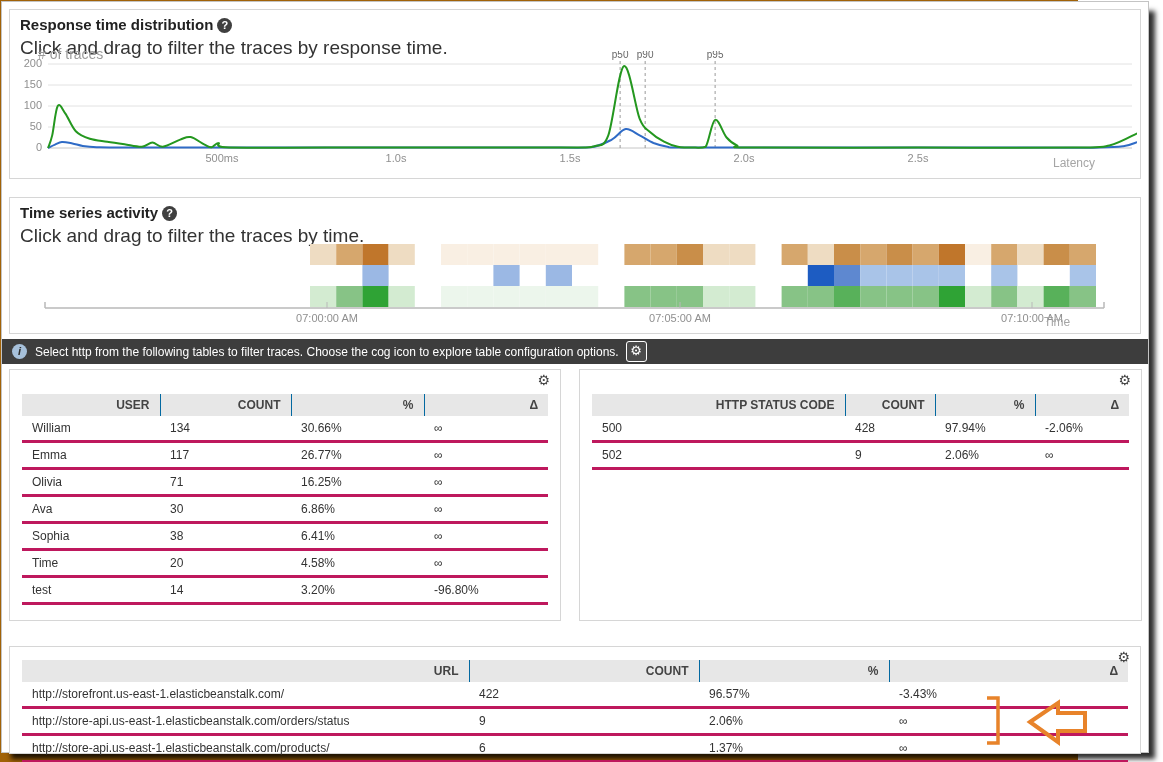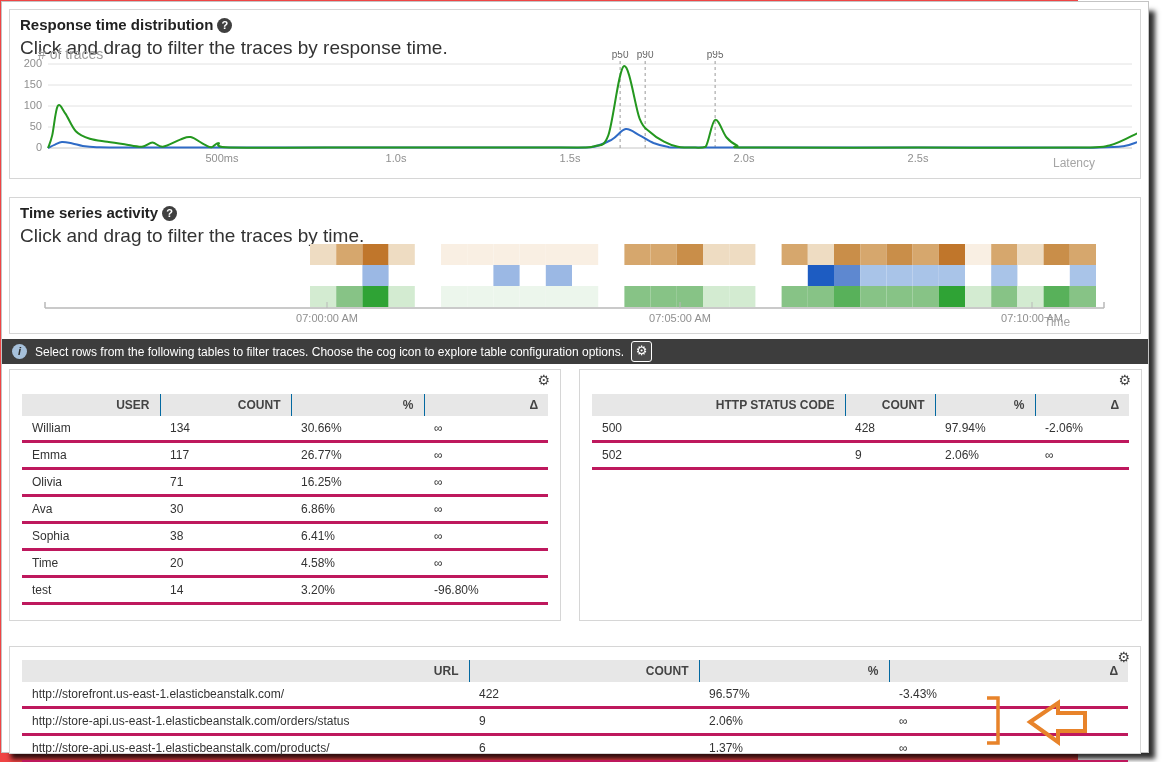--- a/index.html
+++ b/index.html
@@ -1,17 +1,17 @@
 <!DOCTYPE html>
 <html><head>
 <meta charset="utf-8">
 <style>
   html,body{margin:0;padding:0;background:#fff;}
   body{width:1163px;height:762px;overflow:hidden;font-family:"Liberation Sans",sans-serif;}
-  .stage{position:relative;width:1078px;height:762px;background:#ef4444;}
+  .stage{position:relative;width:1078px;height:762px;background:#a16207;}
   .window{position:absolute;left:1px;top:1px;width:1146px;height:750px;background:#fff;
           border:1px solid #c4c4c4;box-shadow:8px 8px 5px -2px rgba(0,0,0,0.82);}
   .panel{position:absolute;background:#fff;border:1px solid #d6d6d6;box-sizing:border-box;}
   #p1{left:7px;top:7px;width:1132px;height:170px;}
   #p2{left:7px;top:195px;width:1132px;height:137px;}
   .ptitle{position:absolute;left:10px;top:6px;font-size:15px;font-weight:bold;color:#222;}
   .psub{position:absolute;left:10px;top:27px;font-size:19px;color:#333;}
   .qicon{display:inline-block;width:15px;height:15px;border-radius:50%;background:#3f3f3f;color:#fff;
          font-size:11px;font-weight:bold;text-align:center;line-height:15px;vertical-align:1px;margin-left:4px;}
   .ylab{position:absolute;left:28px;top:36px;font-size:14px;color:#9a9a9a;}
@@ -160,21 +160,21 @@
           <line x1="668" y1="66" x2="668" y2="72" stroke="#b9b9b9" stroke-width="1"></line>
           <text x="668" y="86" text-anchor="middle" class="axlbl">07:05:00 AM</text>
           <line x1="1020" y1="66" x2="1020" y2="72" stroke="#b9b9b9" stroke-width="1"></line>
           <text x="1020" y="86" text-anchor="middle" class="axlbl">07:10:00 AM</text>
           <text x="1032" y="90" text-anchor="start" class="axlbl2">Time</text>
         </svg>
     </div>
 
     <div id="infobar">
       <span class="info-circ">i</span>
-      <span>Select rows from the following tables to filter traces. Choose the cog icon to explore table configuration options.</span>
+      <span>Select http from the following tables to filter traces. Choose the cog icon to explore table configuration options.</span>
       <span class="cogbtn">⚙</span>
     </div>
 
     <div class="tpanel" id="user-panel">
       <div class="cog">⚙</div>
       <div class="tclip">
         <table>
           <colgroup>
               <col style="width:138px">
               <col style="width:131px">

